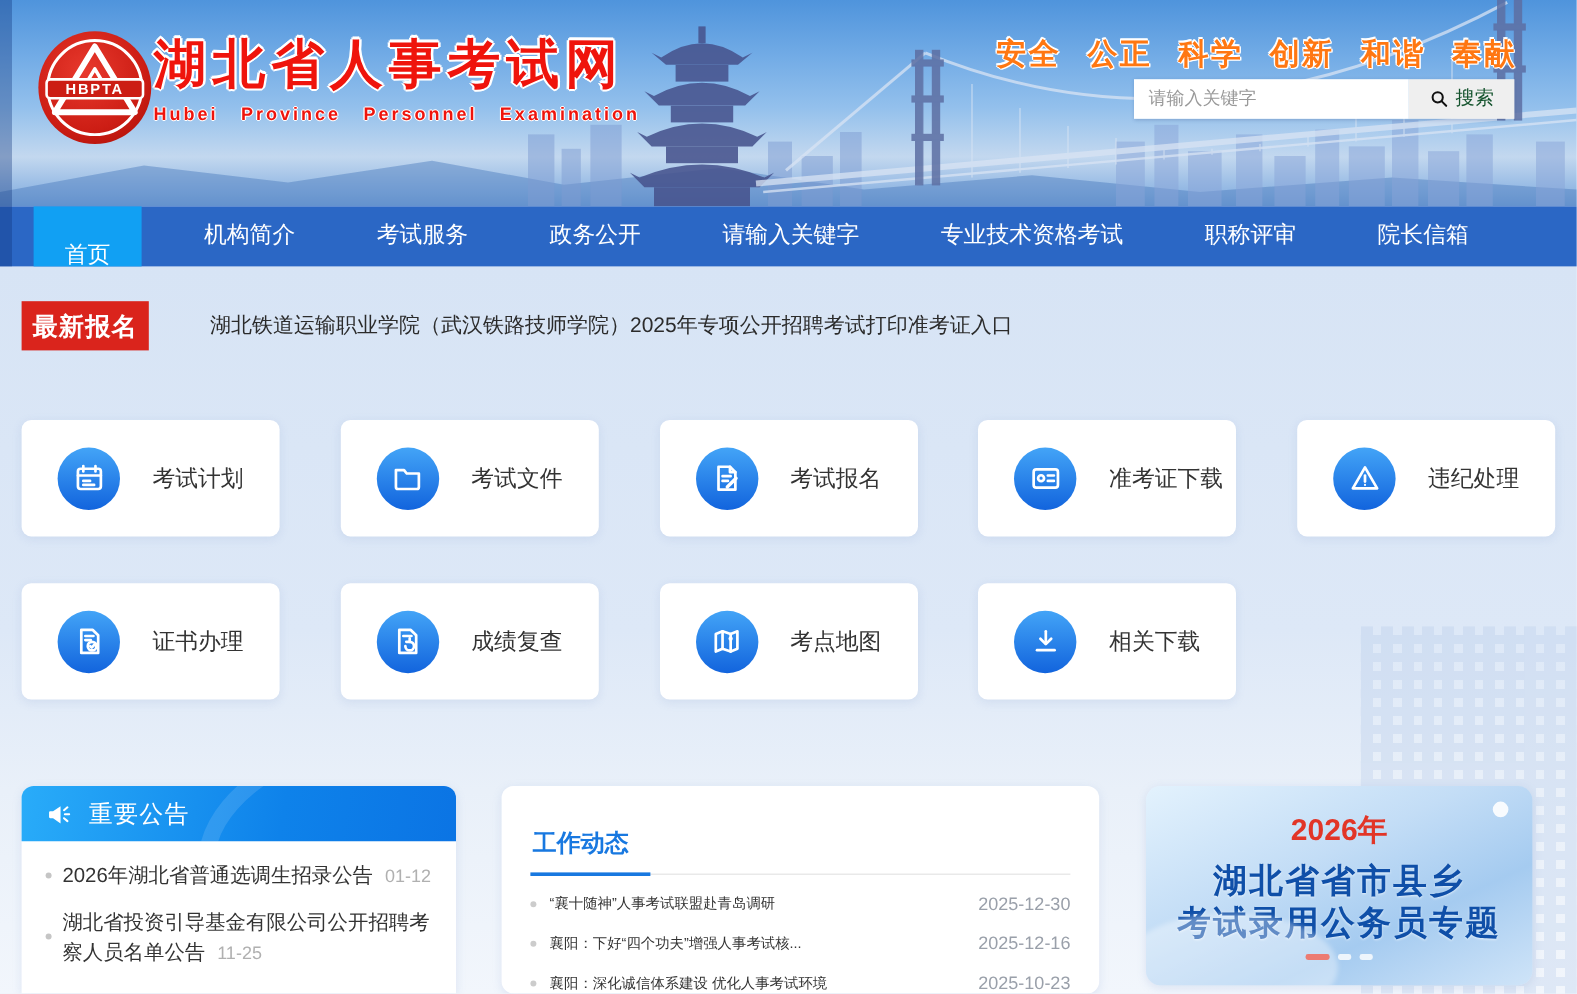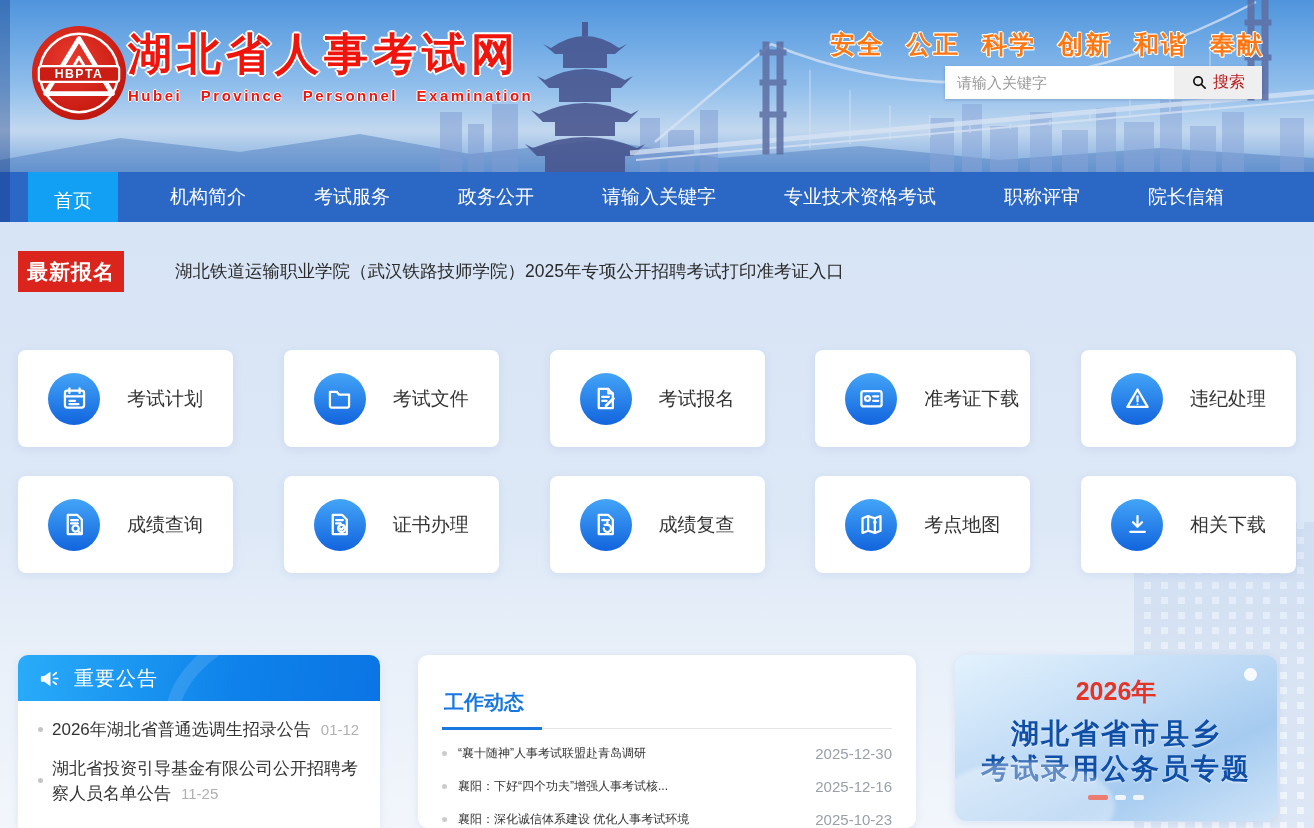--- a/index.html
+++ b/index.html
@@ -26,46 +26,46 @@
     text-shadow:-1px 0 #fff,1px 0 #fff,0 -1px #fff,0 1px #fff;
   }
   .slogan{
     position:absolute;right:50px;top:28px;z-index:3;
     font-size:25px;font-weight:bold;color:#ff7712;letter-spacing:2px;word-spacing:13px;
     text-shadow:-1px 0 #fff,1px 0 #fff,0 -1px #fff,0 1px #fff,1px 1px #fff,-1px -1px #fff;
   }
   .search-bar{position:absolute;left:945px;top:66px;width:317px;height:33px;display:flex;z-index:3;box-shadow:0 1px 3px rgba(30,60,120,.25);}
   .search-input{flex:1;border:none;outline:none;padding:0 12px;font-size:15px;color:#333;background:#fff;font-family:inherit;}
   .search-input::placeholder{color:#999;}
-  .search-btn{width:88px;border:none;background:#efefef;font-size:16px;color:#b91c1c;display:flex;align-items:center;justify-content:center;gap:5px;cursor:pointer;font-family:inherit;}
+  .search-btn{width:88px;border:none;background:#efefef;font-size:16px;color:#14532d;display:flex;align-items:center;justify-content:center;gap:5px;cursor:pointer;font-family:inherit;}
   
   .nav{position:absolute;top:172px;left:0;width:1314px;height:50px;background:#2b67c5;display:flex;align-items:stretch;padding-left:28px;box-sizing:border-box;z-index:4;}
   .nav-item{color:#fff;font-size:19px;line-height:50px;padding:0 16px;margin-left:36px;cursor:pointer;white-space:nowrap;}
-  .nav-item:first-child{margin-left:0;padding:4px 26px;}
+  .nav-item:first-child{margin-left:0;padding:16px 26px;}
   .nav-item.active{background:#11a0f3;}
   
   .content-bg{
     position:absolute;top:222px;left:0;width:1314px;height:606px;
     background:linear-gradient(180deg,#d7e4f5 0%,#dde8f7 50%,#e9f0f9 72%,#f2f6fc 100%);
   }
   .deco-grid{
     position:absolute;right:0;top:300px;width:180px;height:330px;opacity:.35;
     background-image:repeating-linear-gradient(90deg,#b9cdea 0 10px,transparent 10px 17px),
                      repeating-linear-gradient(0deg,#b9cdea 0 8px,transparent 8px 15px);
   }
   
   .ann-badge{
     position:absolute;left:18px;top:251px;width:106px;height:41px;background:#da241c;color:#fff;
     font-size:21px;font-weight:bold;display:flex;align-items:center;justify-content:center;letter-spacing:1px;z-index:2;
   }
   .ann-text{position:absolute;left:175px;top:251px;height:41px;line-height:41px;font-size:17.5px;color:#2b2b2b;z-index:2;cursor:pointer;}
   
   .services{
     position:absolute;left:18px;top:350px;width:1278px;z-index:2;
-    display:grid;grid-template-columns:repeat(5,215px);justify-content:space-between;row-gap:29px;text-align:right;
+    display:grid;grid-template-columns:repeat(5,215px);justify-content:space-between;row-gap:39px;text-align:right;
   }
   .svc-card{
     height:97px;background:#fff;border-radius:8px;display:flex;align-items:center;padding-left:30px;box-sizing:border-box;
     box-shadow:0 2px 8px rgba(110,145,200,.14);cursor:pointer;
   }
   .svc-icon{
     width:52px;height:52px;border-radius:50%;flex:none;display:flex;align-items:center;justify-content:center;
     background:linear-gradient(180deg,#43a4f7,#1264dd);
   }
   .svc-icon svg{width:27px;height:27px;stroke:#fff;fill:none;stroke-width:2;stroke-linecap:round;stroke-linejoin:round;}
@@ -287,31 +287,20 @@
           <path d="M12 10 v4.5"></path>
           <circle cx="12" cy="17" r="0.8" fill="#fff" stroke="none"></circle>
     </svg>
       </div>
     <div class="svc-label">违纪处理</div>
   </div>
   <div class="svc-card">
     <div class="svc-icon">
         <svg viewBox="0 0 24 24">
       <path d="M6 3.5 h8.5 l4 4 v13 h-12.5 z"></path>
-          <path d="M9 8 h6 M9 11 h6"></path>
-          <circle cx="13" cy="15.5" r="2.8"></circle>
-          <path d="M15 17.5 L17.5 20"></path>
-    </svg>
-      </div>
-    <div class="svc-label">成绩查询</div>
-  </div>
-  <div class="svc-card">
-    <div class="svc-icon">
-        <svg viewBox="0 0 24 24">
-      <path d="M6 3.5 h8.5 l4 4 v13 h-12.5 z"></path>
           <path d="M9 8 h6 M9 11 h4"></path>
           <circle cx="14" cy="15.5" r="3.2"></circle>
           <path d="M12.6 15.5 l1.1 1.1 l2 -2.1"></path>
     </svg>
       </div>
     <div class="svc-label">证书办理</div>
   </div>
   <div class="svc-card">
     <div class="svc-icon">
         <svg viewBox="0 0 24 24">

